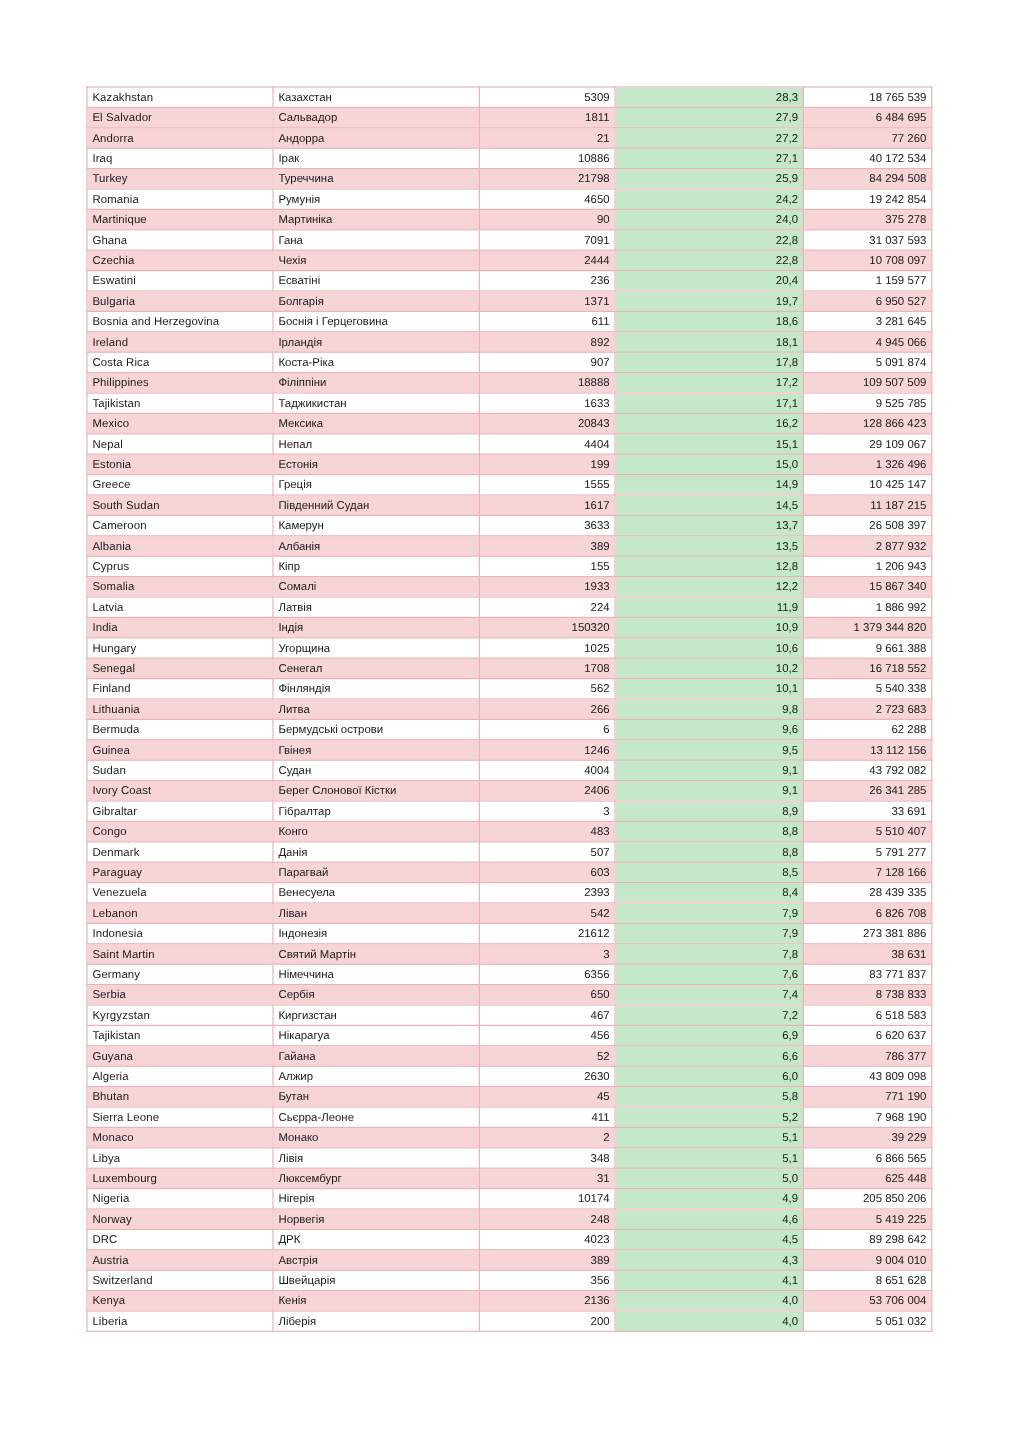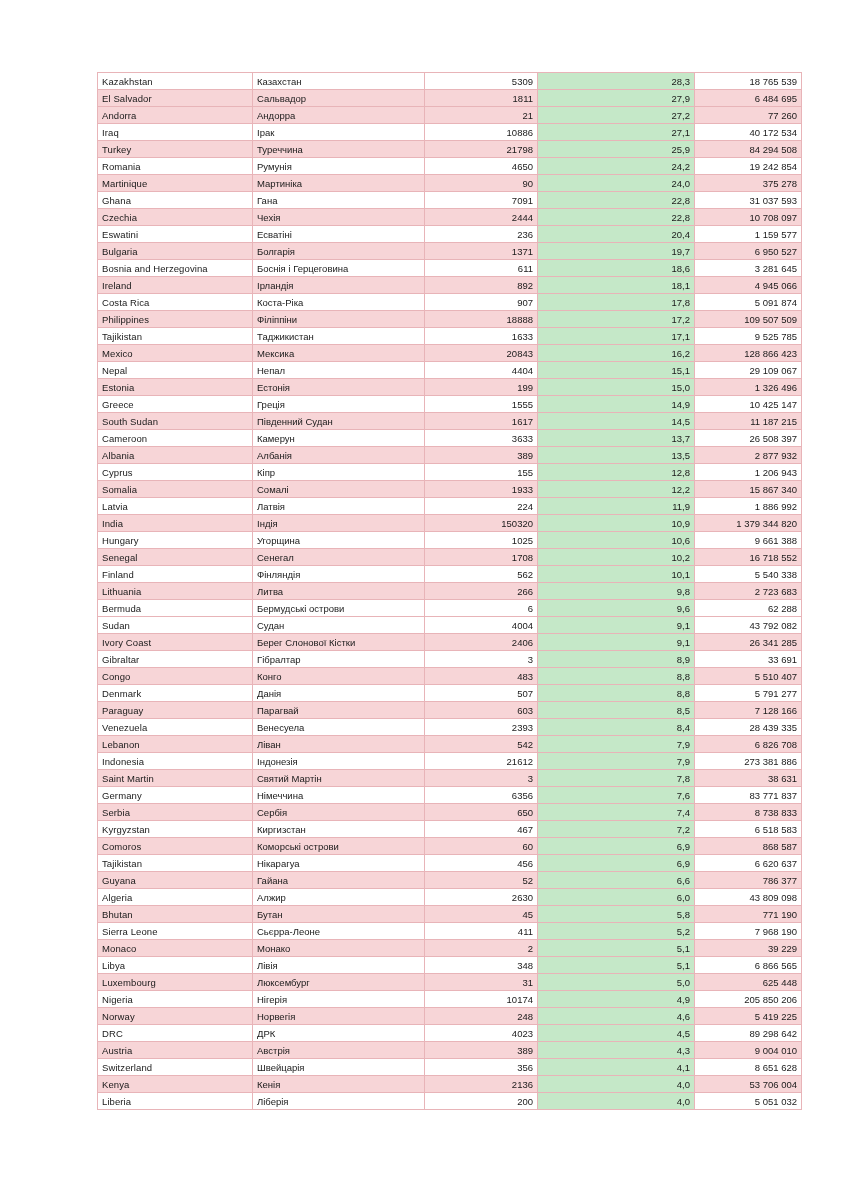--- a/index.html
+++ b/index.html
@@ -25,21 +25,20 @@
     left: 72px;
     top: 72px;
     width: 704px;
   }
   table.data-table {
     border-collapse: collapse;
     table-layout: fixed;
     width: 704px;
     font-size: 9.5px;
     color: #1a1a1a;
-    margin-left: 25px;
   }
   table.data-table col.c-en      { width: 155px; }
   table.data-table col.c-uk      { width: 172px; }
   table.data-table col.c-cases   { width: 113px; }
   table.data-table col.c-rate    { width: 157px; }
   table.data-table col.c-pop     { width: 107px; }
 
   table.data-table td {
     border: 1px solid #e8b4b8;
     height: 16px;
@@ -299,20 +298,27 @@
             <td class="num rate">9,8</td>
             <td class="num">2 723 683</td>
           </tr>
           <tr class="band-odd">
             <td class="en">Bermuda</td>
             <td class="uk">Бермудські острови</td>
             <td class="num">6</td>
             <td class="num rate">9,6</td>
             <td class="num">62 288</td>
           </tr>
+          <tr class="band-even">
+            <td class="en">Guinea</td>
+            <td class="uk">Гвінея</td>
+            <td class="num">1246</td>
+            <td class="num rate">9,5</td>
+            <td class="num">13 112 156</td>
+          </tr>
           <tr class="band-odd">
             <td class="en">Sudan</td>
             <td class="uk">Судан</td>
             <td class="num">4004</td>
             <td class="num rate">9,1</td>
             <td class="num">43 792 082</td>
           </tr>
           <tr class="band-even">
             <td class="en">Ivory Coast</td>
             <td class="uk">Берег Слонової Кістки</td>
@@ -389,27 +395,20 @@
             <td class="num">650</td>
             <td class="num rate">7,4</td>
             <td class="num">8 738 833</td>
           </tr>
           <tr class="band-odd">
             <td class="en">Kyrgyzstan</td>
             <td class="uk">Киргизстан</td>
             <td class="num">467</td>
             <td class="num rate">7,2</td>
             <td class="num">6 518 583</td>
-          </tr>
-          <tr class="band-even">
-            <td class="en">Comoros</td>
-            <td class="uk">Коморські острови</td>
-            <td class="num">60</td>
-            <td class="num rate">6,9</td>
-            <td class="num">868 587</td>
           </tr>
           <tr class="band-odd">
             <td class="en">Tajikistan</td>
             <td class="uk">Нікарагуа</td>
             <td class="num">456</td>
             <td class="num rate">6,9</td>
             <td class="num">6 620 637</td>
           </tr>
           <tr class="band-even">
             <td class="en">Guyana</td>

